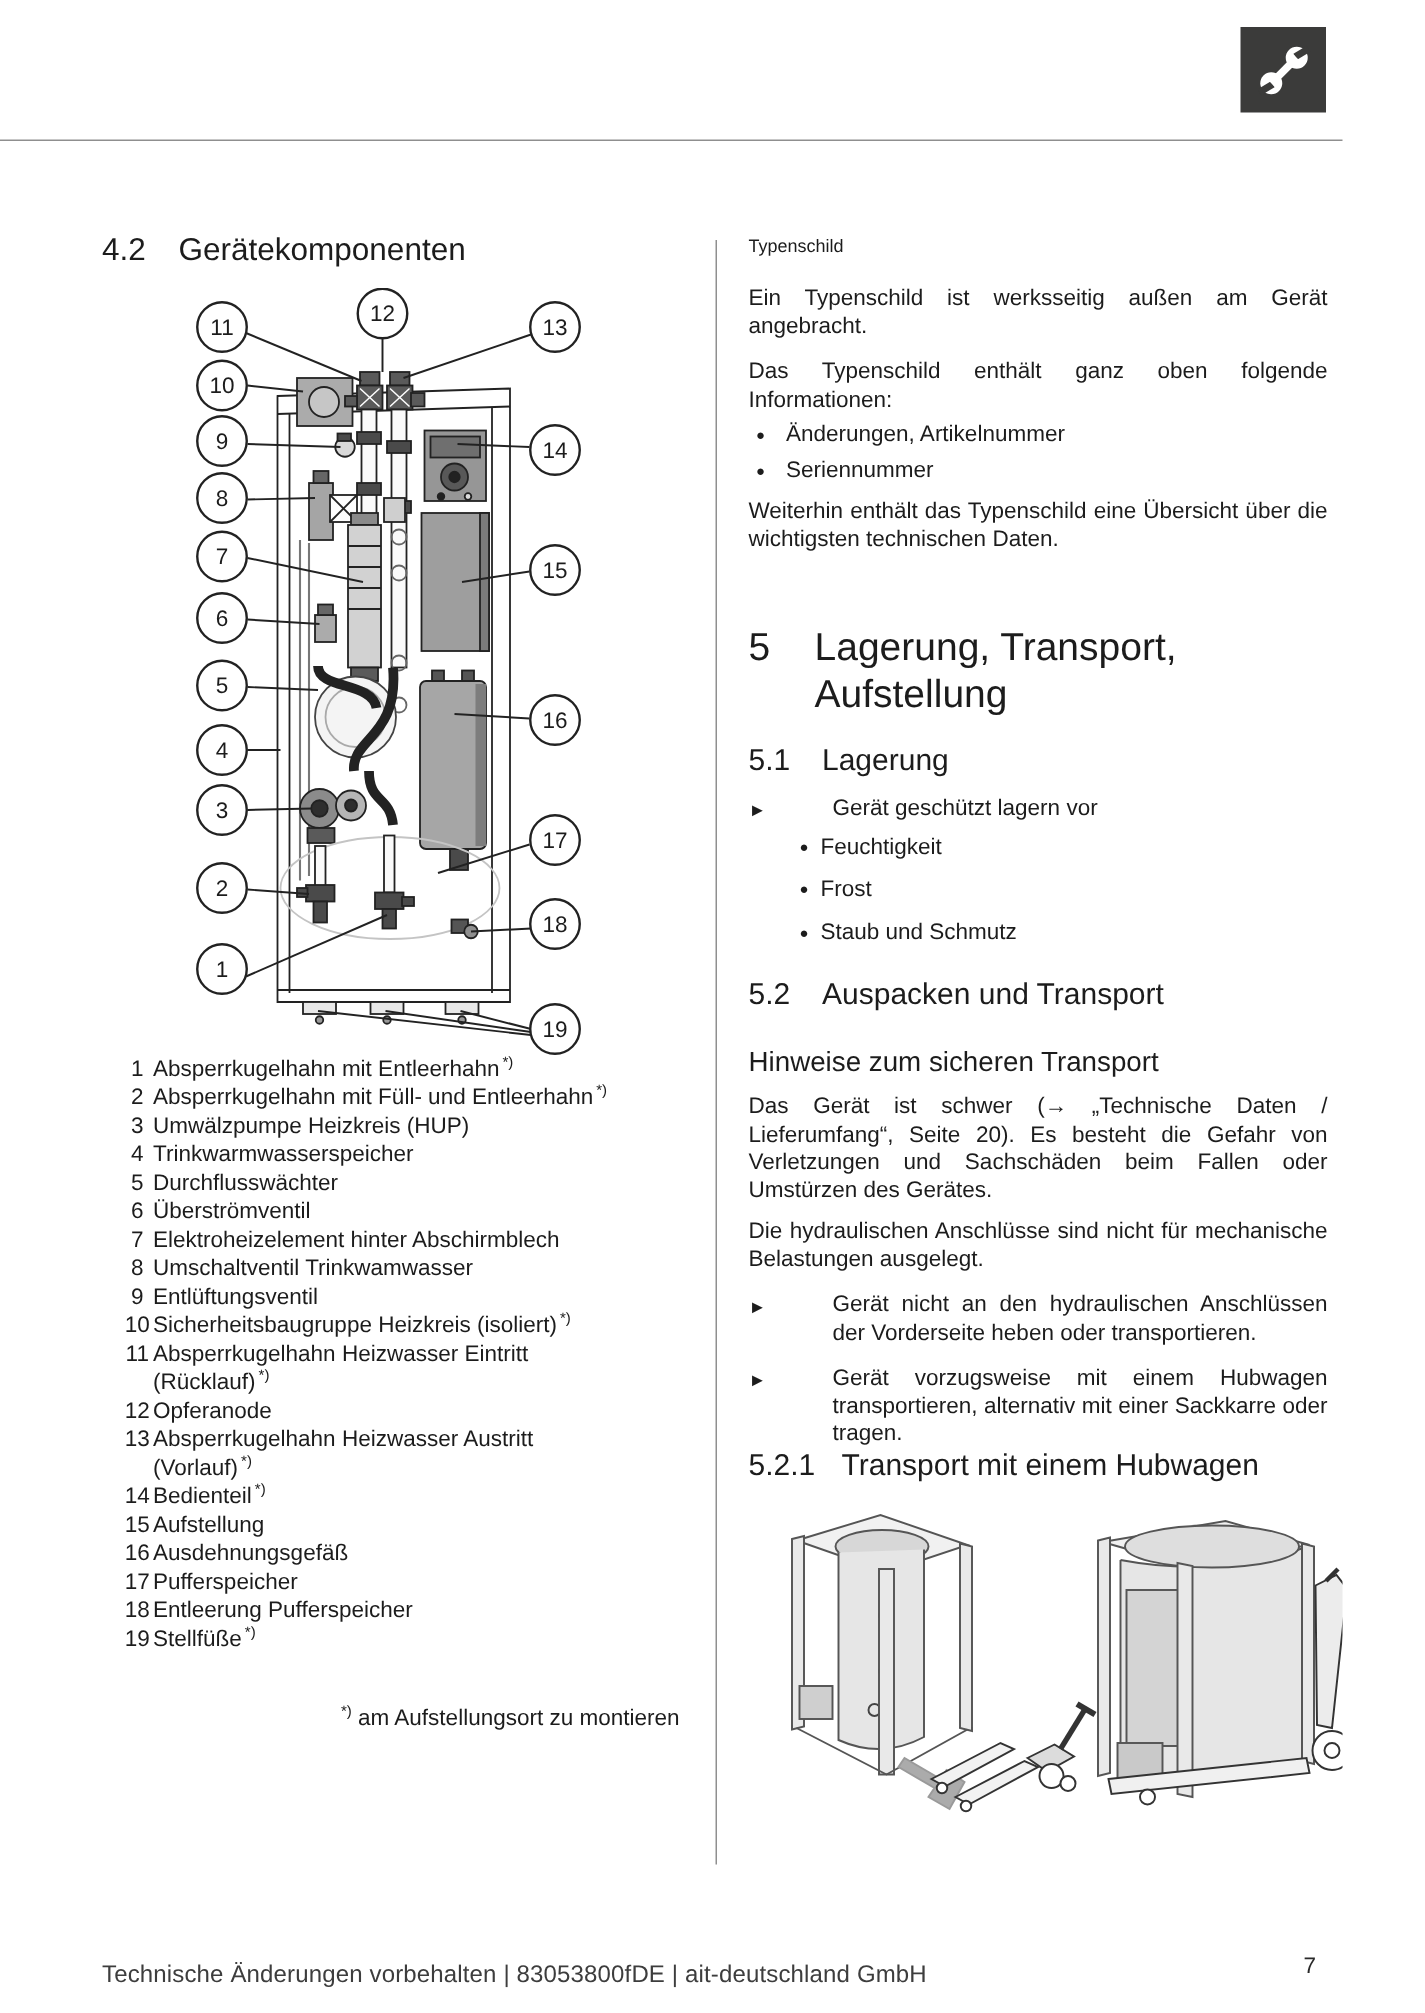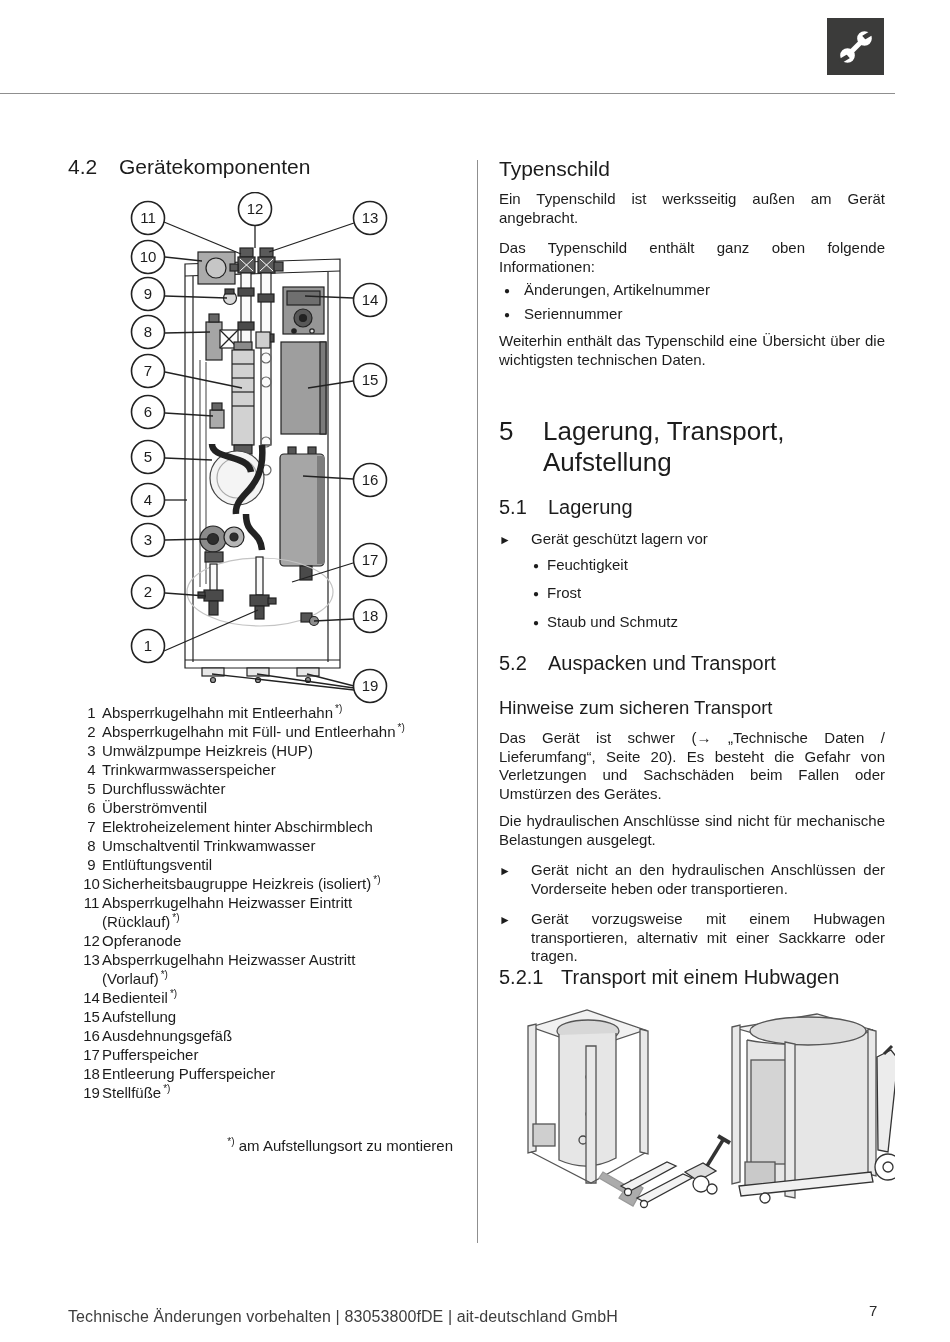--- a/index.html
+++ b/index.html
@@ -18,41 +18,41 @@
   .left-col  { position:absolute; left:68px;  top:0; width:387px; height:100%; }
   .right-col { position:absolute; left:499px; top:0; width:386px; height:100%; }
   .abs { position:absolute; }
 
   h1,h2,h3 { font-weight:normal; color:#1c1c1c; }
   .h-num { display:inline-block; flex:none; }
 
   .sec42 { top:155px; left:0; font-size:21px; display:flex; width:100%; }
   .sec42 .h-num { width:51px; }
 
-  .t-title { top:157px; font-size:21px; }
+  .t-title { top:157px; font-size:12px; }
   .body-p  { font-size:15px; line-height:18.6px; text-align:justify; width:386px; }
   .left-body { font-size:15px; line-height:19px; }
 
   .dot-list { list-style:none; font-size:15px; }
   .dot-row { display:flex; }
   .dot-row .dot { flex:none; font-size:10px; line-height:19px; }
 
   .h1-5 { top:416px; font-size:26px; line-height:31px; display:flex; }
   .h1-5 .h-num { width:44px; }
   .h1-5 .h-text { width:262px; }
 
   .h2-sub { font-size:20px; display:flex; }
   .h2-sub .h-num { width:49px; }
   .h2-521 .h-num { width:62px; }
 
   .h3-sub { font-size:18.5px; }
 
   .action-row { display:flex; font-size:15px; line-height:18.6px; width:386px; }
   .action-row .arr { flex:none; width:32px; font-size:12px; line-height:18.6px; padding-top:1px; }
-  .action-row .atext { text-align:justify; }
+  .action-row .atext { text-align:justify;margin-left:24px; }
 
   .sub-bullets { position:absolute; left:34px; width:340px; }
   .sub-bullets .dot-row { margin-bottom:9.3px; }
   .sub-bullets .dot { width:14px; font-size:10px; }
 
   .t-bullets .dot-row { margin-bottom:5.4px; }
   .t-bullets .dot { width:25px; padding-left:5px; }
 
   
   .legend { left:15px; top:703px; width:372px; font-size:15px; line-height:19px; }

